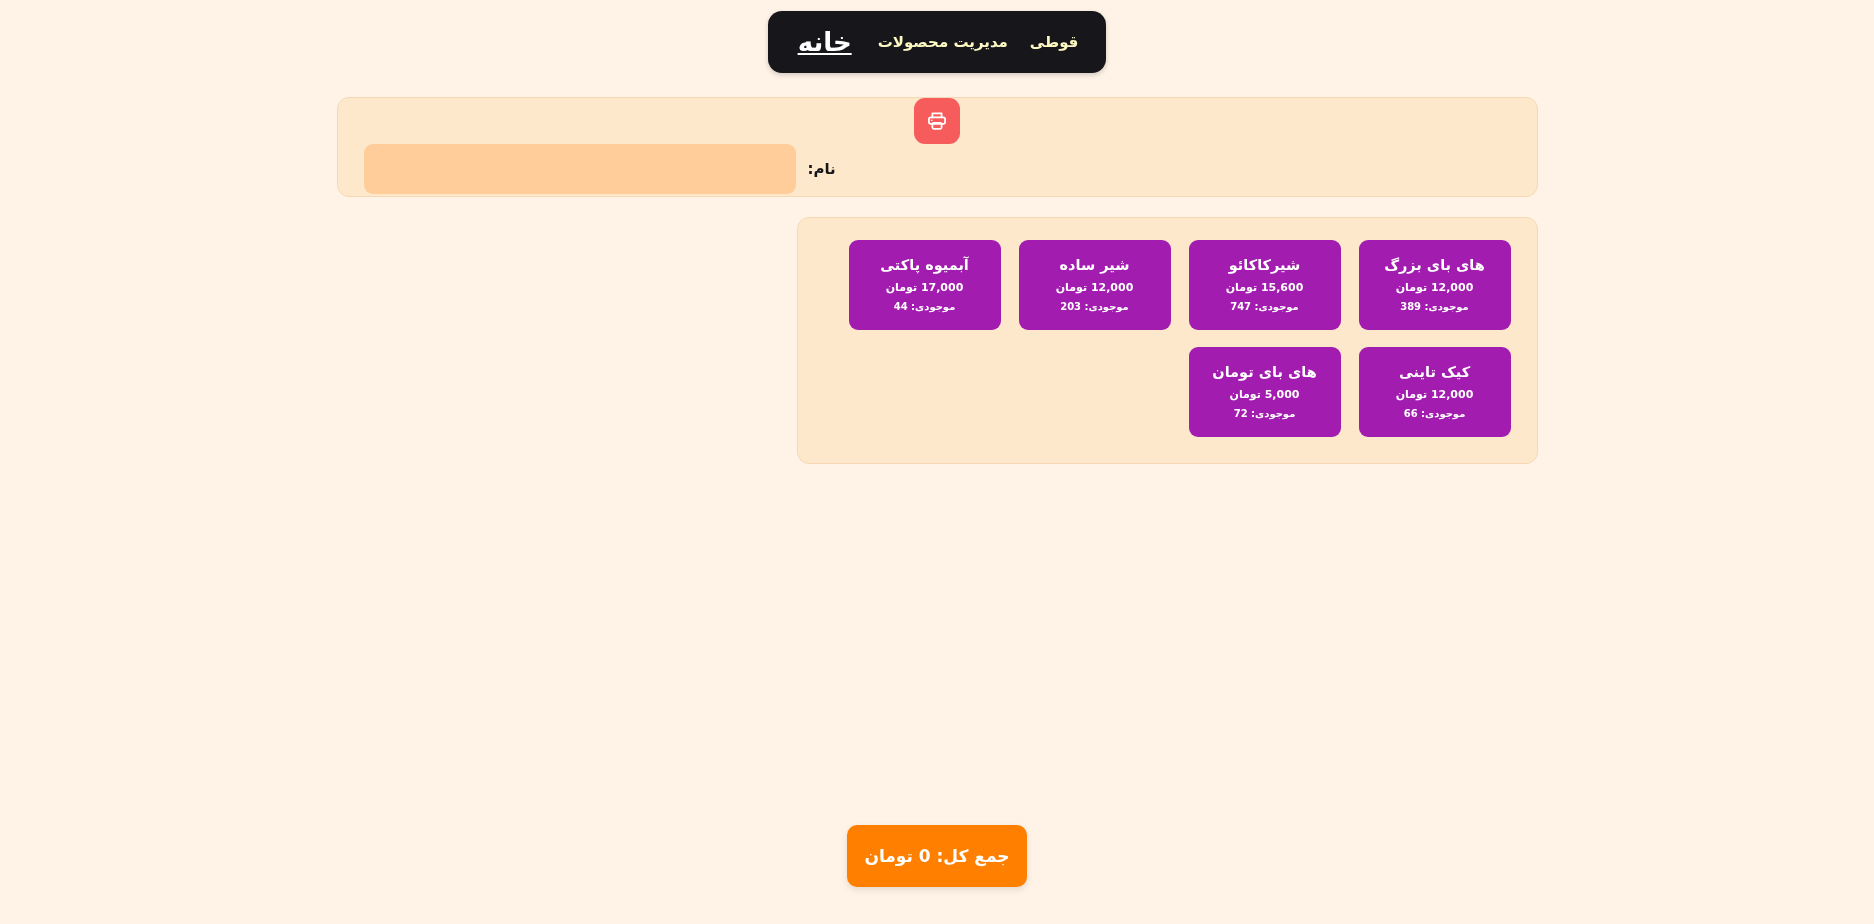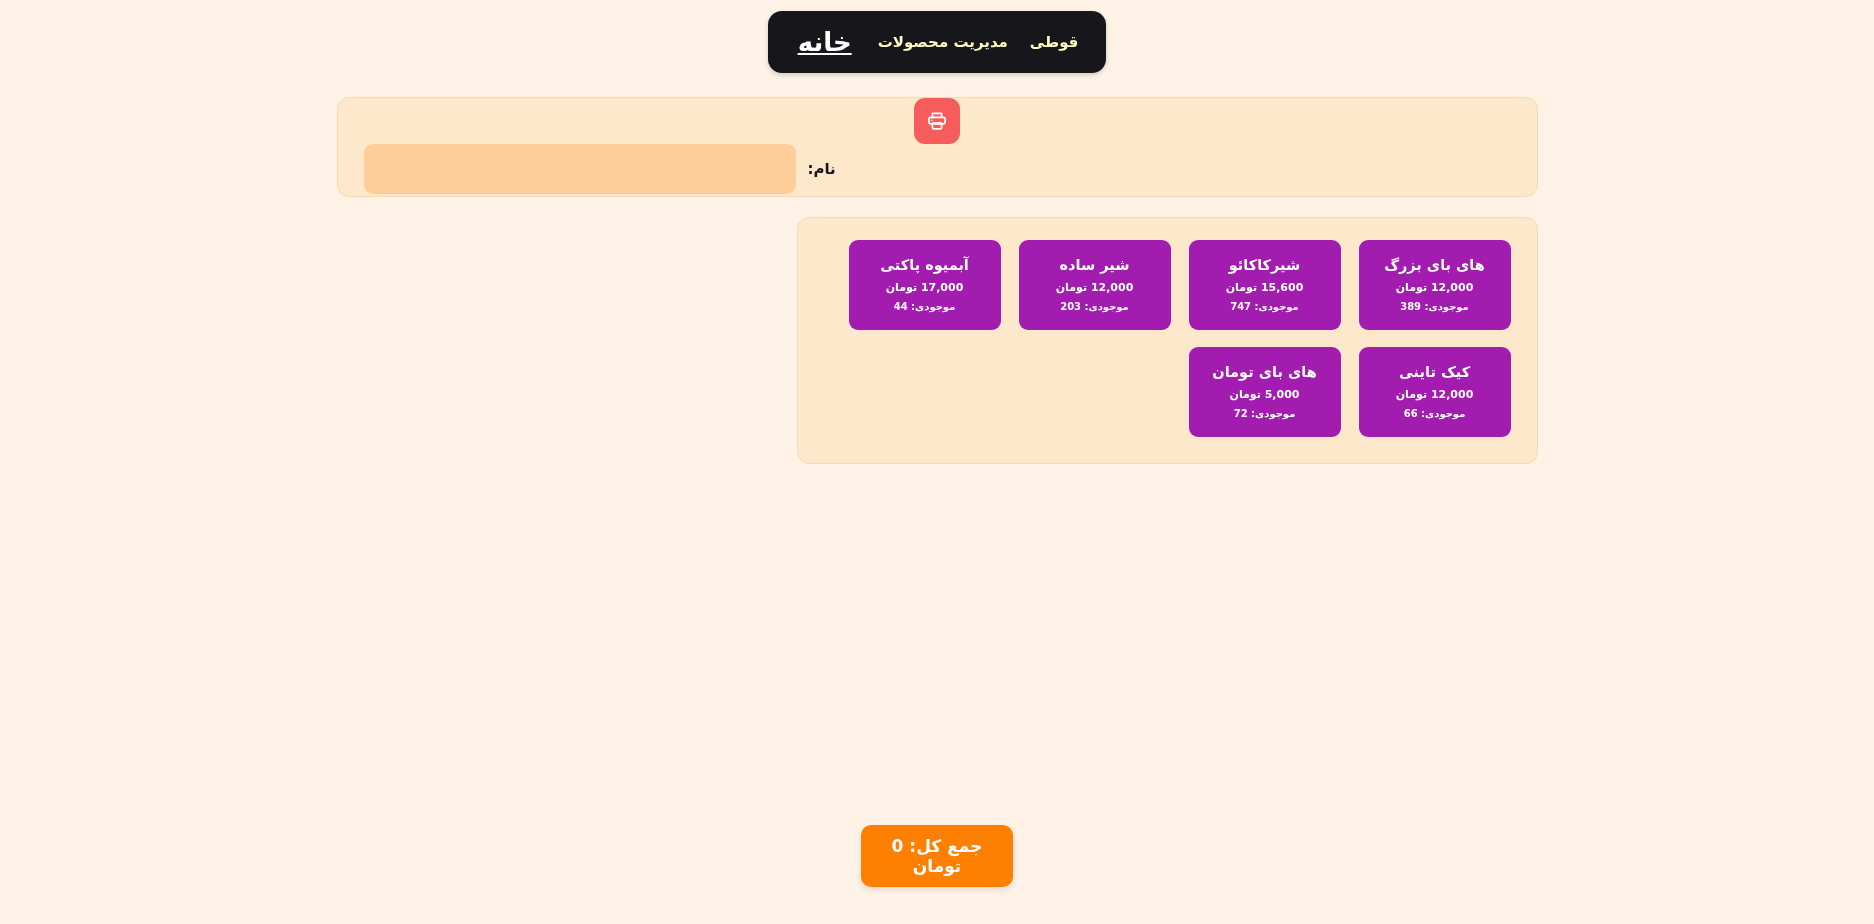--- a/index.html
+++ b/index.html
@@ -215,21 +215,21 @@
     right: 0;
     top: 825px;
     display: flex;
     justify-content: center;
   }
   .total-btn {
     background: #ff8000;
     color: #ffffff;
     border: none;
     border-radius: 10px;
-    width: 152px;
+    width: 180px;
     height: 62px;
     font-family: inherit;
     font-size: 17px;
     font-weight: bold;
     cursor: pointer;
     box-shadow: 0 3px 7px rgba(0,0,0,0.10);
   }
 </style>
 </head>
 <body>

